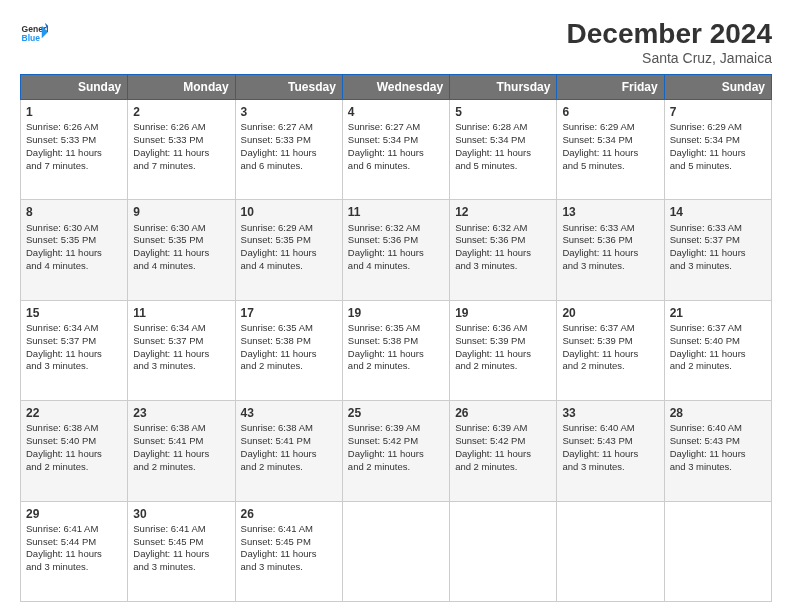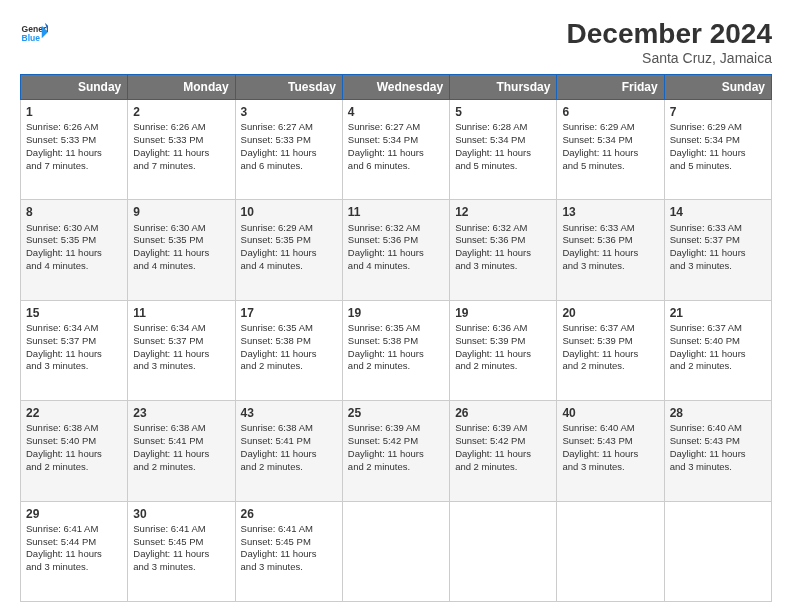--- a/index.html
+++ b/index.html
@@ -298,21 +298,21 @@
             <div>and 2 minutes.</div>
           </td>
           <td>
             <span class="day-num">26</span>
             <div>Sunrise: 6:39 AM</div>
             <div>Sunset: 5:42 PM</div>
             <div>Daylight: 11 hours</div>
             <div>and 2 minutes.</div>
           </td>
           <td>
-            <span class="day-num">40</span>
+            <span class="day-num">33</span>
             <div>Sunrise: 6:40 AM</div>
             <div>Sunset: 5:43 PM</div>
             <div>Daylight: 11 hours</div>
             <div>and 3 minutes.</div>
           </td>
           <td>
             <span class="day-num">28</span>
             <div>Sunrise: 6:40 AM</div>
             <div>Sunset: 5:43 PM</div>
             <div>Daylight: 11 hours</div>

